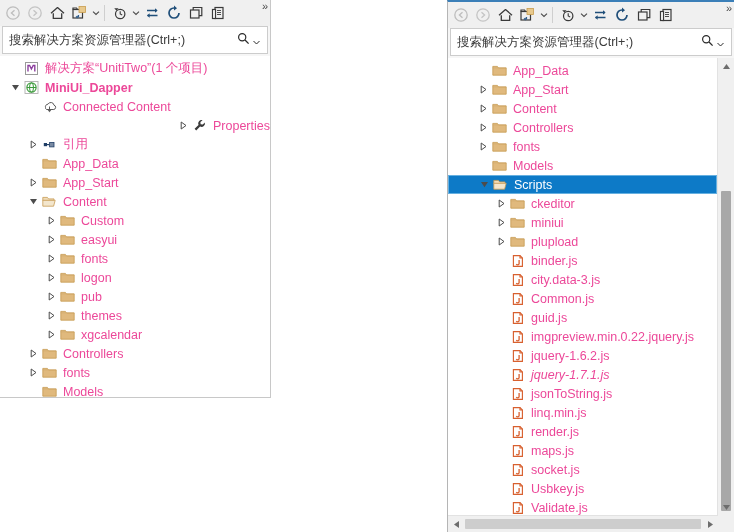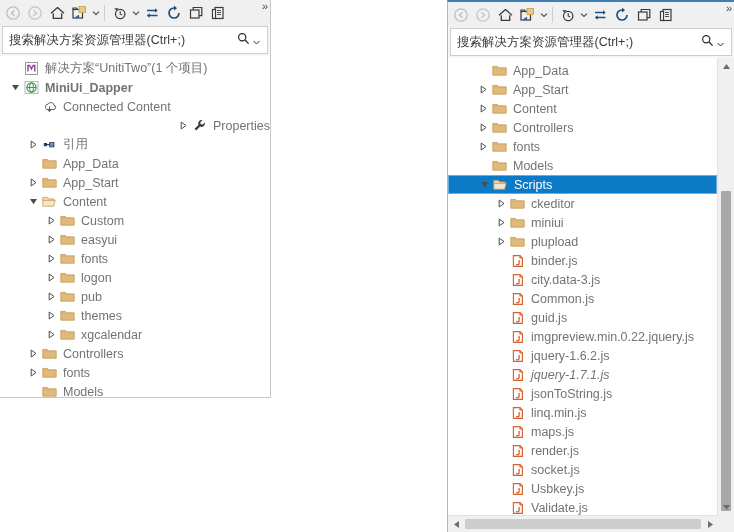--- a/index.html
+++ b/index.html
@@ -126,21 +126,21 @@
     padding-top: 3px;
     box-sizing: border-box;
   }
 
   .row {
     height: 19px;
     display: flex;
     align-items: center;
     white-space: nowrap;
     font-size: 12.5px;
-    color: #737373;
+    color: #ec4899;
     box-sizing: border-box;
   }
 
   .row.selected {
     background: #0d7ac7;
     color: #ffffff;
     border: 1px solid #66b0e0;
     height: 19px;
   }
 
@@ -1049,34 +1049,34 @@
               <span class="twisty"></span>
               <span class="ico">
                 <span style="display: flex; align-items: center; justify-content: center;">
                   <svg width="14" height="14" viewBox="0 0 14 14">
                     <path d="M2.4 1.6 L9 1.6 L11.4 4 L11.4 12.4 L2.4 12.4 Z" fill="#ffffff" stroke="#d8602f" stroke-width="1.15"></path>
                     <path d="M9 1.6 L9 4 L11.4 4" fill="none" stroke="#d8602f" stroke-width="1.15"></path>
                     <path d="M8.1 6 L8.1 9.6 A1.5 1.5 0 0 1 5.3 10.1" fill="none" stroke="#d8602f" stroke-width="1.3"></path>
                   </svg>
                 </span>
               </span>
+              <span class="lbl">render.js</span>
+            </div>
+            <div class="row" style="padding-left: 46px;">
+              <span class="twisty"></span>
+              <span class="ico">
+                <span style="display: flex; align-items: center; justify-content: center;">
+                  <svg width="14" height="14" viewBox="0 0 14 14">
+                    <path d="M2.4 1.6 L9 1.6 L11.4 4 L11.4 12.4 L2.4 12.4 Z" fill="#ffffff" stroke="#d8602f" stroke-width="1.15"></path>
+                    <path d="M9 1.6 L9 4 L11.4 4" fill="none" stroke="#d8602f" stroke-width="1.15"></path>
+                    <path d="M8.1 6 L8.1 9.6 A1.5 1.5 0 0 1 5.3 10.1" fill="none" stroke="#d8602f" stroke-width="1.3"></path>
+                  </svg>
+                </span>
+              </span>
               <span class="lbl">maps.js</span>
-            </div>
-            <div class="row" style="padding-left: 46px;">
-              <span class="twisty"></span>
-              <span class="ico">
-                <span style="display: flex; align-items: center; justify-content: center;">
-                  <svg width="14" height="14" viewBox="0 0 14 14">
-                    <path d="M2.4 1.6 L9 1.6 L11.4 4 L11.4 12.4 L2.4 12.4 Z" fill="#ffffff" stroke="#d8602f" stroke-width="1.15"></path>
-                    <path d="M9 1.6 L9 4 L11.4 4" fill="none" stroke="#d8602f" stroke-width="1.15"></path>
-                    <path d="M8.1 6 L8.1 9.6 A1.5 1.5 0 0 1 5.3 10.1" fill="none" stroke="#d8602f" stroke-width="1.3"></path>
-                  </svg>
-                </span>
-              </span>
-              <span class="lbl">render.js</span>
             </div>
             <div class="row" style="padding-left: 46px;">
               <span class="twisty"></span>
               <span class="ico">
                 <span style="display: flex; align-items: center; justify-content: center;">
                   <svg width="14" height="14" viewBox="0 0 14 14">
                     <path d="M2.4 1.6 L9 1.6 L11.4 4 L11.4 12.4 L2.4 12.4 Z" fill="#ffffff" stroke="#d8602f" stroke-width="1.15"></path>
                     <path d="M9 1.6 L9 4 L11.4 4" fill="none" stroke="#d8602f" stroke-width="1.15"></path>
                     <path d="M8.1 6 L8.1 9.6 A1.5 1.5 0 0 1 5.3 10.1" fill="none" stroke="#d8602f" stroke-width="1.3"></path>
                   </svg>

